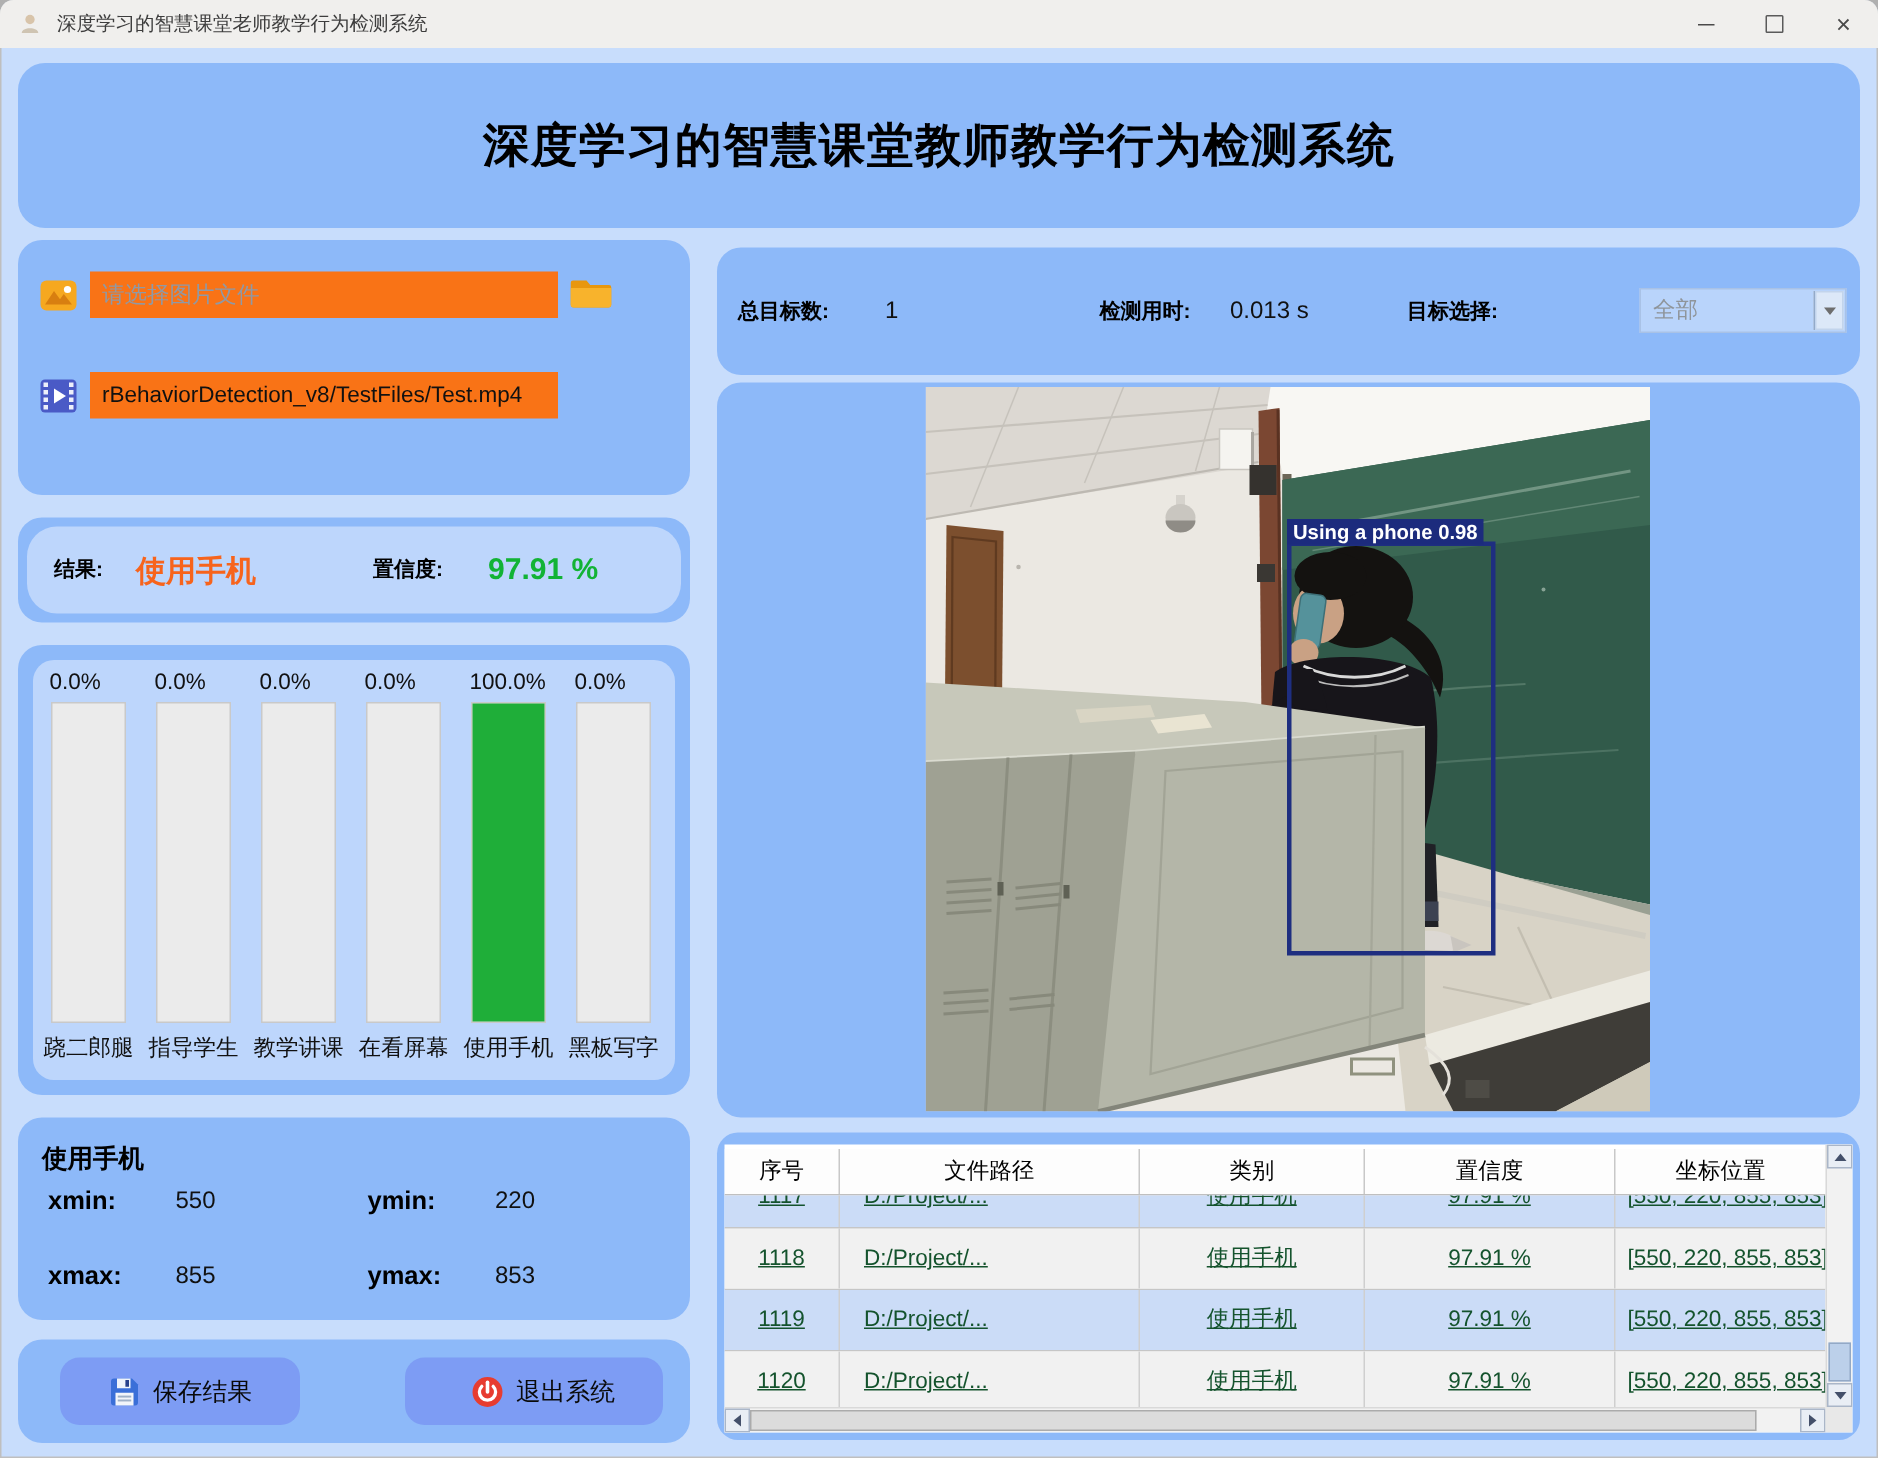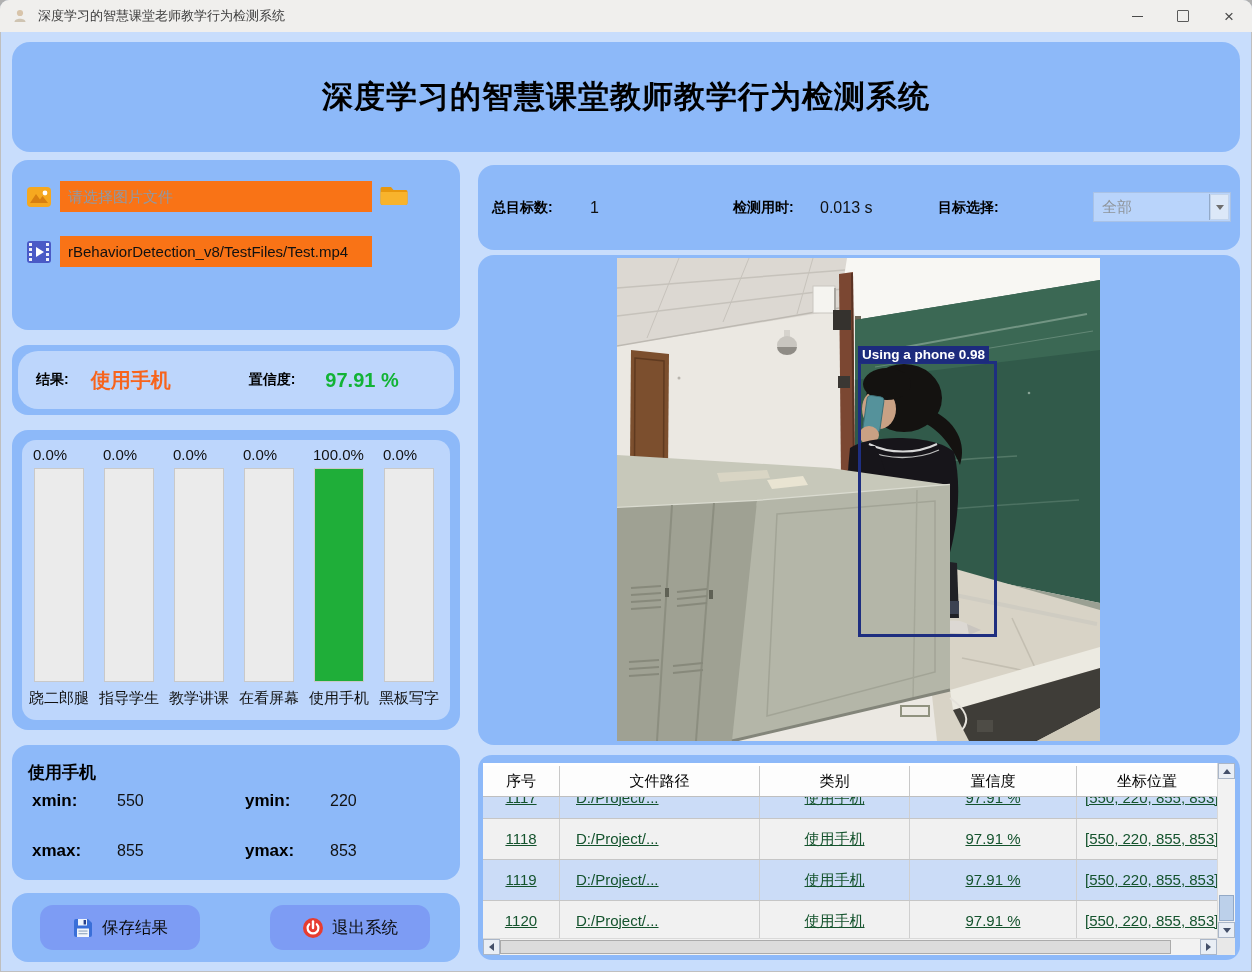--- a/index.html
+++ b/index.html
@@ -127,21 +127,21 @@
         </svg>
       </span>
       <input class="field" placeholder="请选择图片文件" style="">
       <span class="folder-btn">
         <svg width="28" height="24" viewBox="0 0 28 24">
           <path d="M2,4 h9 l2.5,3 H26 a1.5,1.5 0 0 1 1.5,1.5 V20 a2,2 0 0 1 -2,2 H2.5 A2,2 0 0 1 .5,20 V5.5 A1.5,1.5 0 0 1 2,4 Z" fill="#e8970e"></path>
           <path d="M.5,9 H27.5 V20 a2,2 0 0 1 -2,2 H2.5 A2,2 0 0 1 .5,20 Z" fill="#f8b32c"></path>
         </svg>
       </span>
     </div>
-    <div class="in-row" style="top:76px;">
+    <div class="in-row" style="top:88px;">
       <span class="in-ic">
         <svg width="26" height="26" viewBox="0 0 26 26">
           <rect x="1" y="2" width="24" height="22" rx="3" fill="#4a5ac6"></rect>
           <rect x="3" y="4" width="3" height="3" fill="#fff" opacity=".9"></rect>
             <rect x="3" y="9" width="3" height="3" fill="#fff" opacity=".9"></rect>
             <rect x="3" y="14" width="3" height="3" fill="#fff" opacity=".9"></rect>
             <rect x="3" y="19" width="3" height="3" fill="#fff" opacity=".9"></rect>
           <rect x="20" y="4" width="3" height="3" fill="#fff" opacity=".9"></rect>
             <rect x="20" y="9" width="3" height="3" fill="#fff" opacity=".9"></rect>
             <rect x="20" y="14" width="3" height="3" fill="#fff" opacity=".9"></rect>
@@ -232,21 +232,21 @@
           <path d="M2,4 a2,2 0 0 1 2,-2 H16 L20,6 V18 a2,2 0 0 1 -2,2 H4 a2,2 0 0 1 -2,-2 Z" fill="#3a6fd8"></path>
           <rect x="6" y="2" width="9" height="6.5" fill="#eef3fb"></rect>
           <rect x="11.6" y="3" width="2.4" height="4.5" fill="#27408b"></rect>
           <rect x="5" y="11.5" width="12" height="8.5" fill="#f2f5fa"></rect>
           <rect x="6.5" y="13.4" width="9" height="1.3" fill="#9fb1c8"></rect>
           <rect x="6.5" y="16" width="9" height="1.3" fill="#9fb1c8"></rect>
         </svg>
       </span>
       <span>保存结果</span>
     </div>
-    <div class="act-btn" style="left:258px;">
+    <div class="act-btn" style="left:258px;padding-left:12px;">
       <span style="display:flex;">
         <svg width="22" height="22" viewBox="0 0 22 22">
           <circle cx="11" cy="11" r="10" fill="#e73c30"></circle>
           <path d="M11,4.5 V11" stroke="#fff" stroke-width="2.4" stroke-linecap="round"></path>
           <path d="M7.2,7.2 a5.4,5.4 0 1 0 7.6,0" stroke="#fff" stroke-width="2.2" fill="none" stroke-linecap="round"></path>
         </svg>
       </span>
       <span>退出系统</span>
     </div>
   </div>

